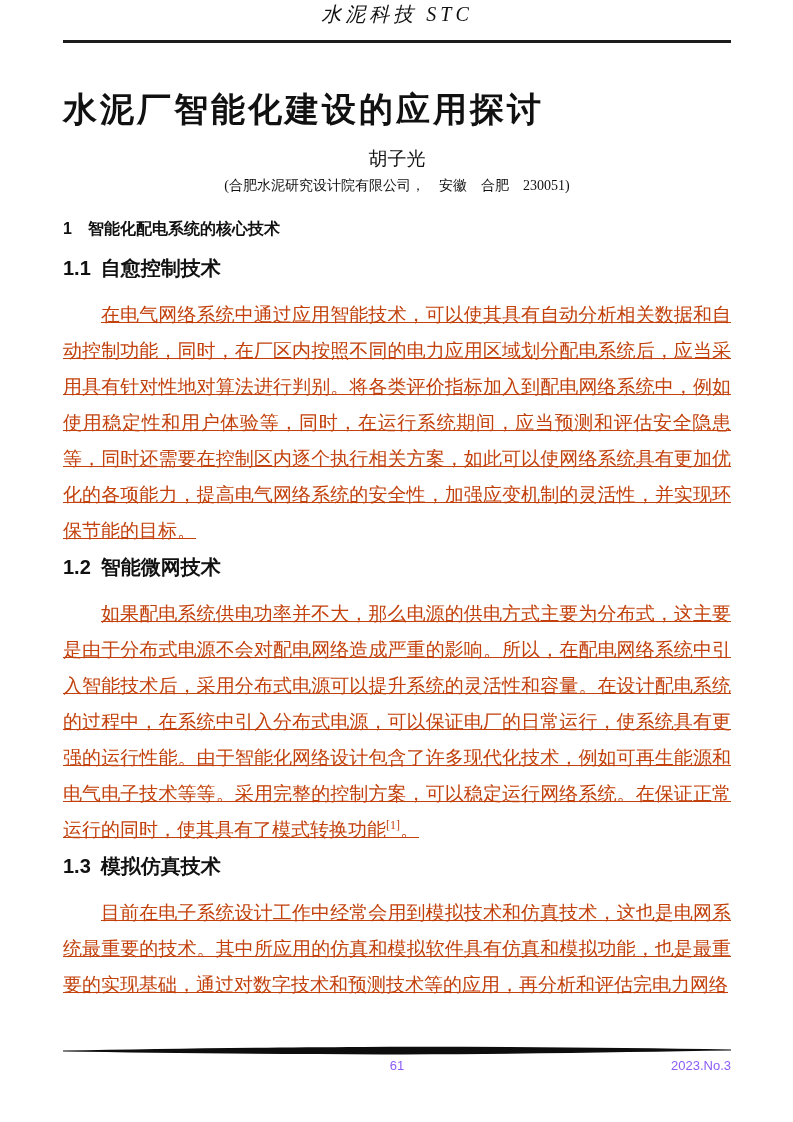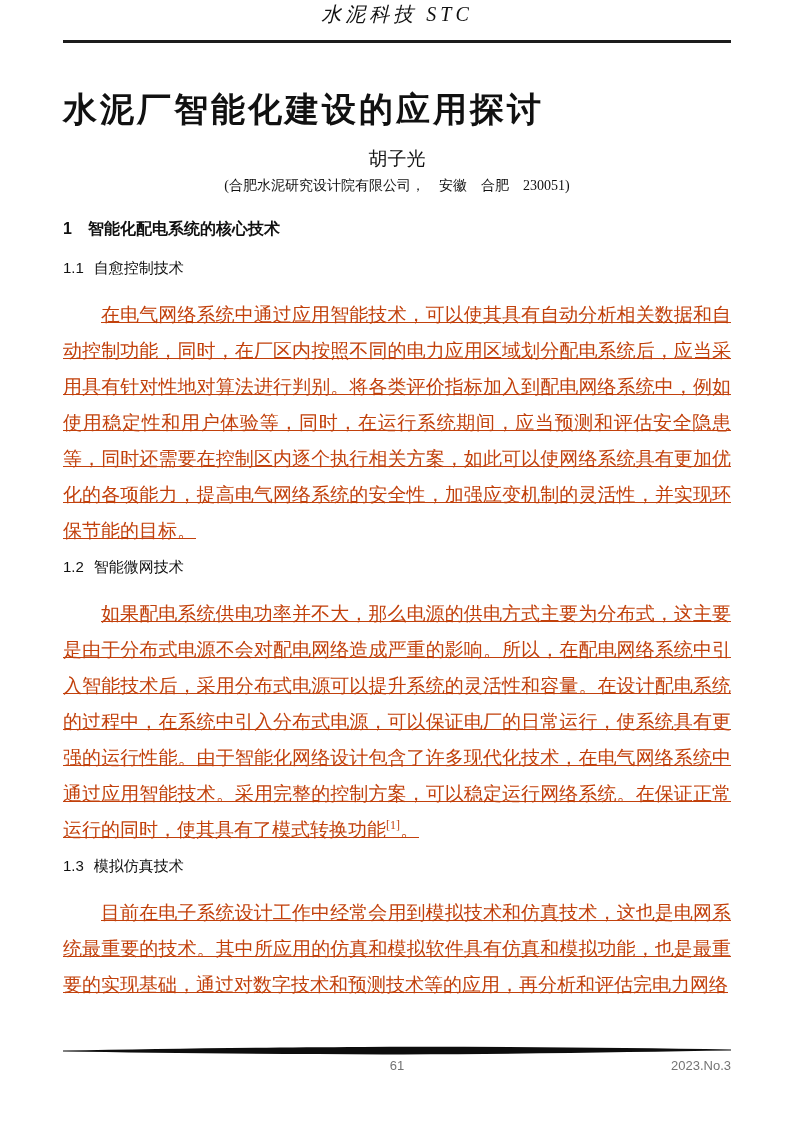--- a/index.html
+++ b/index.html
@@ -70,22 +70,22 @@
     font-family: "Liberation Sans", "DejaVu Sans", sans-serif;
     font-weight: bold;
     font-size: 16px;
   }
   .h-section .sec-num { margin-right: 16px; }
   .h-sub {
     margin-top: 3px;
     height: 30px;
     line-height: 30px;
     font-family: "Liberation Sans", "DejaVu Sans", sans-serif;
-    font-weight: normal;
-    font-size: 15px;
+    font-weight: bold;
+    font-size: 20px;
   }
   .h-sub.first { margin-top: 9px; }
   .h-sub .sec-num { margin-right: 10px; }
   
   p.body-par {
     margin: 14px 0 0 0;
     font-size: 19px;
     line-height: 36px;
     text-align: justify;
     text-justify: inter-character;
@@ -105,21 +105,21 @@
     width: 668px;
     top: 1046px;
   }
   .footer-rule-svg { display: block; }
   .footer-meta {
     position: relative;
     height: 18px;
     margin-top: 2px;
     font-family: "Liberation Sans", "DejaVu Sans", sans-serif;
     font-size: 13px;
-    color: #737373;
+    color: #8b5cf6;
   }
   .page-number {
     position: absolute;
     left: 0; right: 0;
     text-align: center;
   }
   .issue-number {
     position: absolute;
     right: 0;
   }
@@ -142,21 +142,21 @@
     </div>
 
     <div class="h-sub first">
       <span class="sec-num">1.1</span><span>自愈控制技术</span>
     </div>
     <p class="body-par">在电气网络系统中通过应用智能技术，可以使其具有自动分析相关数据和自动控制功能，同时，在厂区内按照不同的电力应用区域划分配电系统后，应当采用具有针对性地对算法进行判别。将各类评价指标加入到配电网络系统中，例如使用稳定性和用户体验等，同时，在运行系统期间，应当预测和评估安全隐患等，同时还需要在控制区内逐个执行相关方案，如此可以使网络系统具有更加优化的各项能力，提高电气网络系统的安全性，加强应变机制的灵活性，并实现环保节能的目标。</p>
 
     <div class="h-sub">
       <span class="sec-num">1.2</span><span>智能微网技术</span>
     </div>
-    <p class="body-par"><span>如果配电系统供电功率并不大，那么电源的供电方式主要为分布式，这主要是由于分布式电源不会对配电网络造成严重的影响。所以，在配电网络系统中引入智能技术后，采用分布式电源可以提升系统的灵活性和容量。在设计配电系统的过程中，在系统中引入分布式电源，可以保证电厂的日常运行，使系统具有更强的运行性能。由于智能化网络设计包含了许多现代化技术，在电气网络系统中通过应用智能技术。采用完整的控制方案，可以稳定运行网络系统。在保证正常运行的同时，使其具有了模式转换功能</span><sup class="ref">[1]</sup><span>。</span></p>
+    <p class="body-par"><span>如果配电系统供电功率并不大，那么电源的供电方式主要为分布式，这主要是由于分布式电源不会对配电网络造成严重的影响。所以，在配电网络系统中引入智能技术后，采用分布式电源可以提升系统的灵活性和容量。在设计配电系统的过程中，在系统中引入分布式电源，可以保证电厂的日常运行，使系统具有更强的运行性能。由于智能化网络设计包含了许多现代化技术，例如可再生能源和电气电子技术等等。采用完整的控制方案，可以稳定运行网络系统。在保证正常运行的同时，使其具有了模式转换功能</span><sup class="ref">[1]</sup><span>。</span></p>
 
     <div class="h-sub">
       <span class="sec-num">1.3</span><span>模拟仿真技术</span>
     </div>
     <p class="body-par">目前在电子系统设计工作中经常会用到模拟技术和仿真技术，这也是电网系统最重要的技术。其中所应用的仿真和模拟软件具有仿真和模拟功能，也是最重要的实现基础，通过对数字技术和预测技术等的应用，再分析和评估完电力网络</p>
 
   </div>
 
   <div class="footer">
     <svg class="footer-rule-svg" width="668" height="10" viewBox="0 0 668 10" xmlns="http://www.w3.org/2000/svg">

